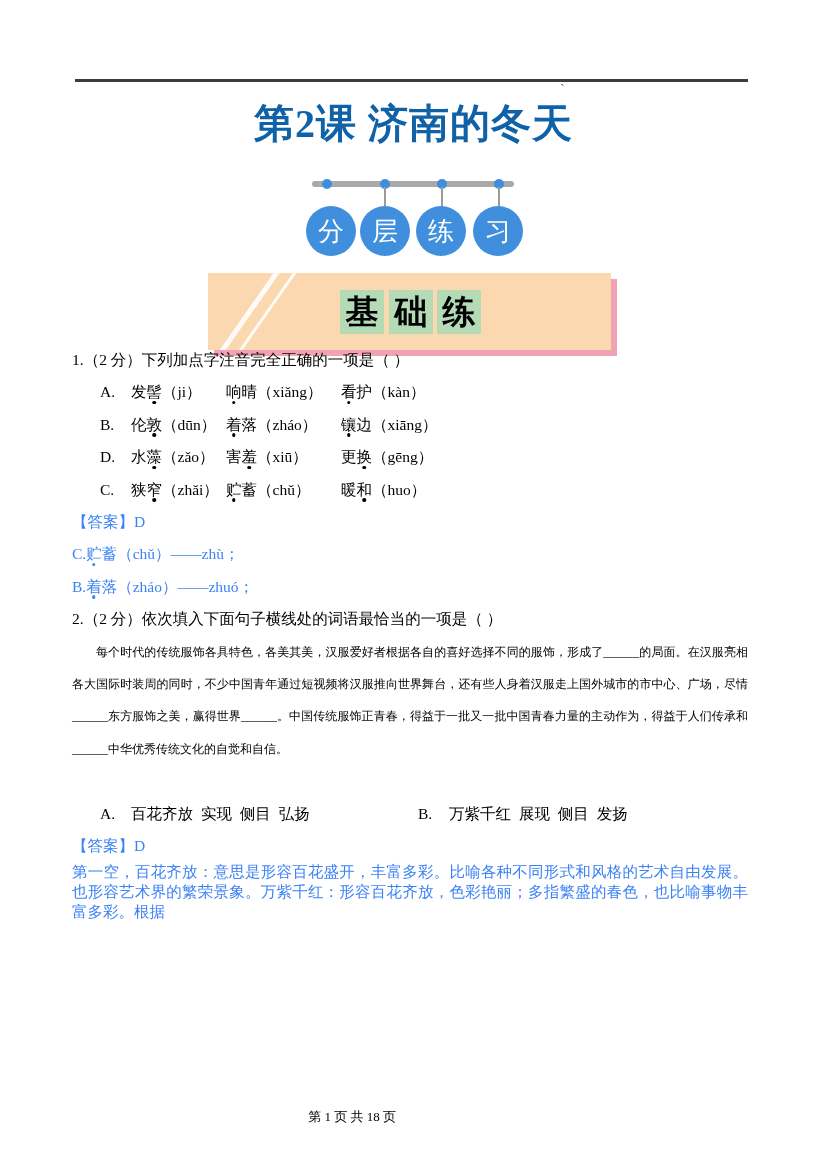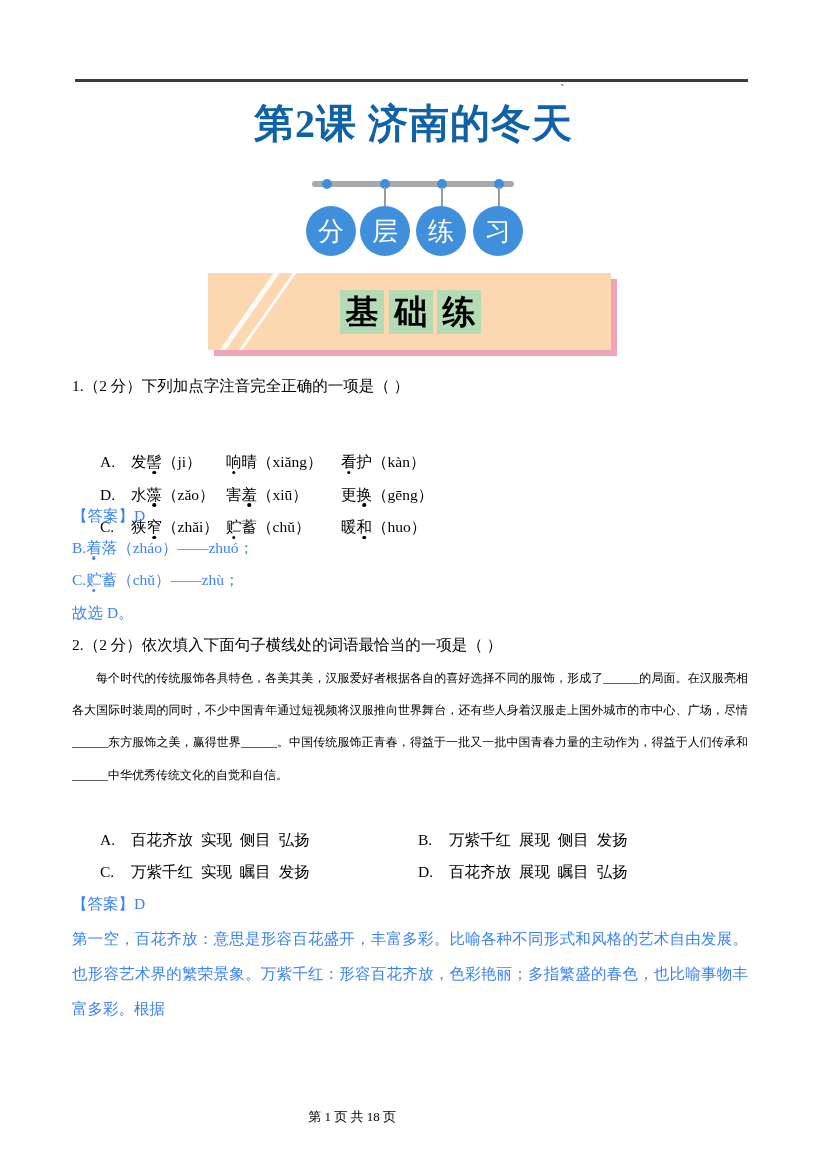--- a/index.html
+++ b/index.html
@@ -37,40 +37,40 @@
   .stripe-1 { left:36px; width:5px; height:110px; }
   .stripe-2 { left:55px; width:3px; height:110px; }
   .banner-sq {
     position:absolute; top:17px; width:44px; height:44px; background:#b4dab6;
     display:flex; align-items:center; justify-content:center;
     font-size:33px; font-weight:bold; font-family:"Liberation Sans","DejaVu Sans",sans-serif; color:#000;
   }
   .sq-0 { left:132px; } .sq-1 { left:181px; } .sq-2 { left:229px; }
 
   
-  .content { left:72px; top:370px; width:676px; font-size:15.5px; }
+  .content { left:72px; top:344px; width:676px; font-size:15.5px; }
   .line { height:32.4px; line-height:32.4px; white-space:nowrap; }
   .red { color:#3b82f6; }
   .opt-row { padding-left:28px; }
   .opt-label { display:inline-block; width:31px; }
-  .wg { display:inline-block; min-width:95px;margin-top:44px; }
+  .wg { display:inline-block; min-width:95px; }
   .wg-2 { min-width:115px; }
   .em { position:relative; }
   .em::after {
     content:''; position:absolute; left:50%; bottom:-4px; transform:translateX(-50%);
     width:3.5px; height:3.5px; border-radius:50%; background:currentColor;
   }
   .passage {
     line-height:32.4px; height:162px; font-size:12px;
     text-align:justify; text-indent:2em; white-space:normal;
   }
   .opt2-cell { display:inline-block; width:318px; }
   .opt2-text { word-spacing:4px;margin-top:28px; }
   .analysis-body {
-    line-height:35px; height:65px; text-align:justify; white-space:normal;
+    line-height:20px; height:65px; text-align:justify; white-space:normal;
   }
 
   .footer {
     left:0; top:1108px; width:704px; text-align:center;
     font-size:13px; color:#000;
   }
 </style>
 </head>
 <body>
 
@@ -108,50 +108,49 @@
 </div>
 
 <div class="abs content">
 
   <div class="line">1.（2 分）下列加点字注音完全正确的一项是（  ）</div>
 
   <div class="line opt-row">
     <span class="opt-label">A.</span><span class="wg"><span>发</span><span class="em">髻</span><span>（ji）</span></span><span class="wg wg-2"><span></span><span class="em">响</span><span>晴（xiǎng）</span></span><span class="wg"><span></span><span class="em">看</span><span>护（kàn）</span></span>
   </div>
 
+  <div class="line opt-row">
+    <span class="opt-label">B.</span><span class="wg"><span>伦</span><span class="em">敦</span><span>（dūn）</span></span><span class="wg wg-2"><span></span><span class="em">着</span><span>落（zháo）</span></span><span class="wg"><span></span><span class="em">镶</span><span>边（xiāng）</span></span>
+  </div>
 
   <div class="line opt-row">
     <span class="opt-label">D.</span><span class="wg"><span>水</span><span class="em">藻</span><span>（zǎo）</span></span><span class="wg wg-2"><span>害</span><span class="em">羞</span><span>（xiū）</span></span><span class="wg"><span>更</span><span class="em">换</span><span>（gēng）</span></span>
   </div>
 
   <div class="line opt-row">
     <span class="opt-label">C.</span><span class="wg"><span>狭</span><span class="em">窄</span><span>（zhǎi）</span></span><span class="wg wg-2"><span></span><span class="em">贮</span><span>蓄（chǔ）</span></span><span class="wg"><span>暖</span><span class="em">和</span><span>（huo）</span></span>
   </div>
 
   <div class="line red">
     <span>【答案】</span><span>D</span>
   </div>
 
   <div class="line red">
+    <span>C.</span><span class="em">贮</span><span>蓄（chǔ）——zhù；</span>
+  </div>
+  <div class="line red">
     <span>B.</span><span class="em">着</span><span>落（zháo）——zhuó；</span>
   </div>
-  <div class="line red">
-    <span>C.</span><span class="em">贮</span><span>蓄（chǔ）——zhù；</span>
-  </div>
-  <div class="line red">故选 D。</div>
 
   <div class="line">2.（2 分）依次填入下面句子横线处的词语最恰当的一项是（  ）</div>
 
   <div class="passage">每个时代的传统服饰各具特色，各美其美，汉服爱好者根据各自的喜好选择不同的服饰，形成了______的局面。在汉服亮相各大国际时装周的同时，不少中国青年通过短视频将汉服推向世界舞台，还有些人身着汉服走上国外城市的市中心、广场，尽情______东方服饰之美，赢得世界______。中国传统服饰正青春，得益于一批又一批中国青春力量的主动作为，得益于人们传承和______中华优秀传统文化的自觉和自信。</div>
 
   <div class="line opt-row">
     <span class="opt2-cell"><span class="opt-label">A.</span><span class="opt2-text">百花齐放 实现 侧目 弘扬</span></span><span class="opt2-cell"><span class="opt-label">B.</span><span class="opt2-text">万紫千红 展现 侧目 发扬</span></span>
-  </div>
-  <div class="line opt-row">
-    <span class="opt2-cell"><span class="opt-label">C.</span><span class="opt2-text">万紫千红 实现 瞩目 发扬</span></span><span class="opt2-cell"><span class="opt-label">D.</span><span class="opt2-text">百花齐放 展现 瞩目 弘扬</span></span>
   </div>
 
   <div class="line red">
     <span>【答案】</span><span>D</span>
   </div>
   <div class="analysis-body red">第一空，百花齐放：意思是形容百花盛开，丰富多彩。比喻各种不同形式和风格的艺术自由发展。也形容艺术界的繁荣景象。万紫千红：形容百花齐放，色彩艳丽；多指繁盛的春色，也比喻事物丰富多彩。根据</div>
 
 </div>
 
 <div class="abs footer">第 1 页 共 18 页</div>

